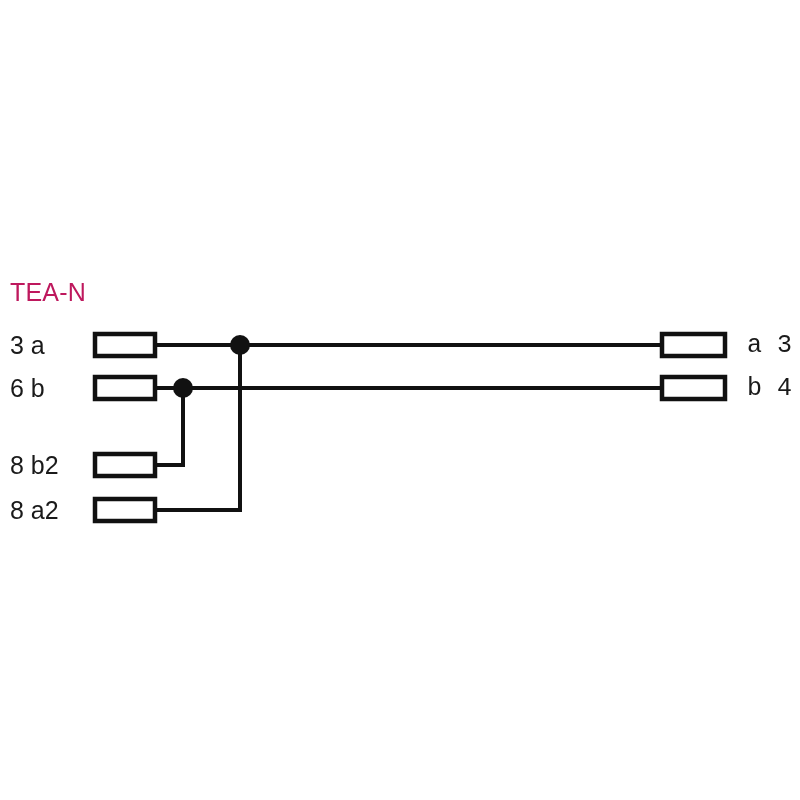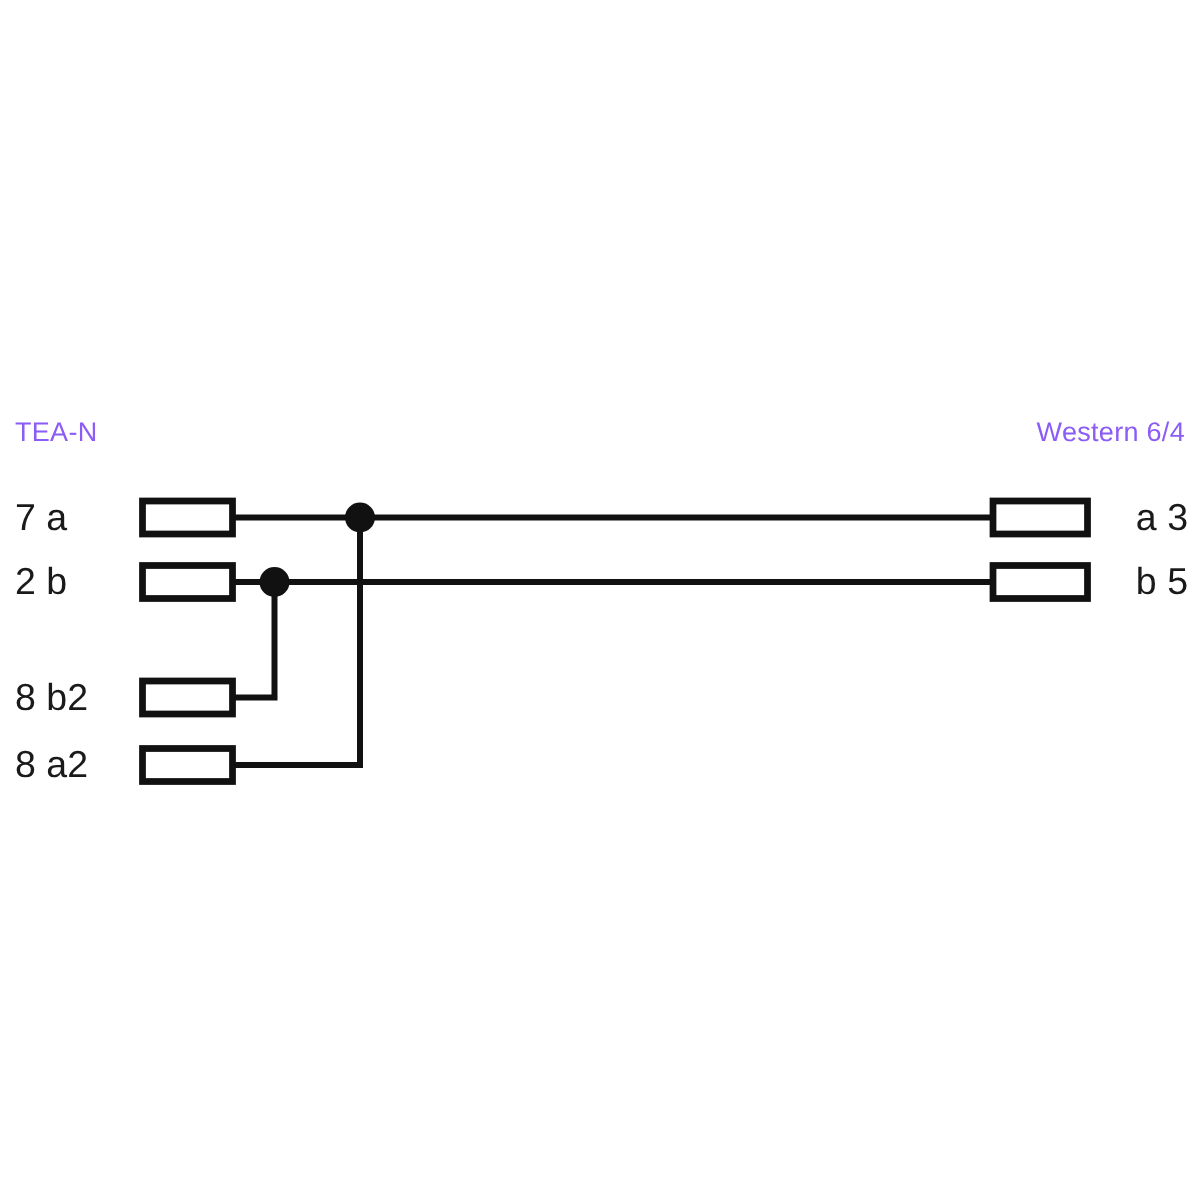--- a/index.html
+++ b/index.html
@@ -11,37 +11,37 @@
   #canvas {
     position: relative;
     width: 800px;
     height: 800px;
     background: #ffffff;
     font-family: "Liberation Sans", sans-serif;
     overflow: hidden;
   }
   .hdr {
     position: absolute;
-    font-size: 18px;
-    color: #8b5cf6;
+    font-size: 25px;
+    color: #be185d;
     white-space: nowrap;
     letter-spacing: 0.2px;
   }
   #hdr-left  { left: 10px;  top: 278px; }
   #hdr-right { right: 10px; top: 278px; text-align: right; }
 
   .pin-label {
     position: absolute;
     font-size: 25px;
     color: #1a1a1a;
     white-space: nowrap;
     line-height: 1;
   }
   .pin-label.left  { left: 10px; }
-  .pin-label.right { right: 8px; text-align: right; }
+  .pin-label.right { right: 8px; text-align: right; font-family: Liberation Mono, monospace; }
 
   svg#wires {
     position: absolute;
     left: 0;
     top: 0;
     width: 800px;
     height: 800px;
   }
   .wire {
     stroke: #111111;
@@ -57,29 +57,28 @@
   .dot {
     fill: #111111;
   }
 </style>
 </head>
 <body>
 
 <div id="canvas">
 
   <div class="hdr" id="hdr-left">TEA-N</div>
-  <div class="hdr" id="hdr-right">Western 6/4</div>
 
-  <div class="pin-label left" style="top:333px">7 a</div>
-  <div class="pin-label left" style="top:376px">2 b</div>
+  <div class="pin-label left" style="top:333px">3 a</div>
+  <div class="pin-label left" style="top:376px">6 b</div>
   <div class="pin-label left" style="top:453px">8 b2</div>
   <div class="pin-label left" style="top:498px">8 a2</div>
 
   <div class="pin-label right" style="top:333px">a 3</div>
-  <div class="pin-label right" style="top:376px">b 5</div>
+  <div class="pin-label right" style="top:376px">b 4</div>
 
   <svg id="wires" viewBox="0 0 800 800">
 
     <path class="wire" d="M 152 345 L 668 345"></path>
 
     <path class="wire" d="M 152 388 L 668 388"></path>
 
     <path class="wire" d="M 183 388 L 183 465 L 155 465"></path>
 
     <path class="wire" d="M 240 345 L 240 510 L 155 510"></path>

